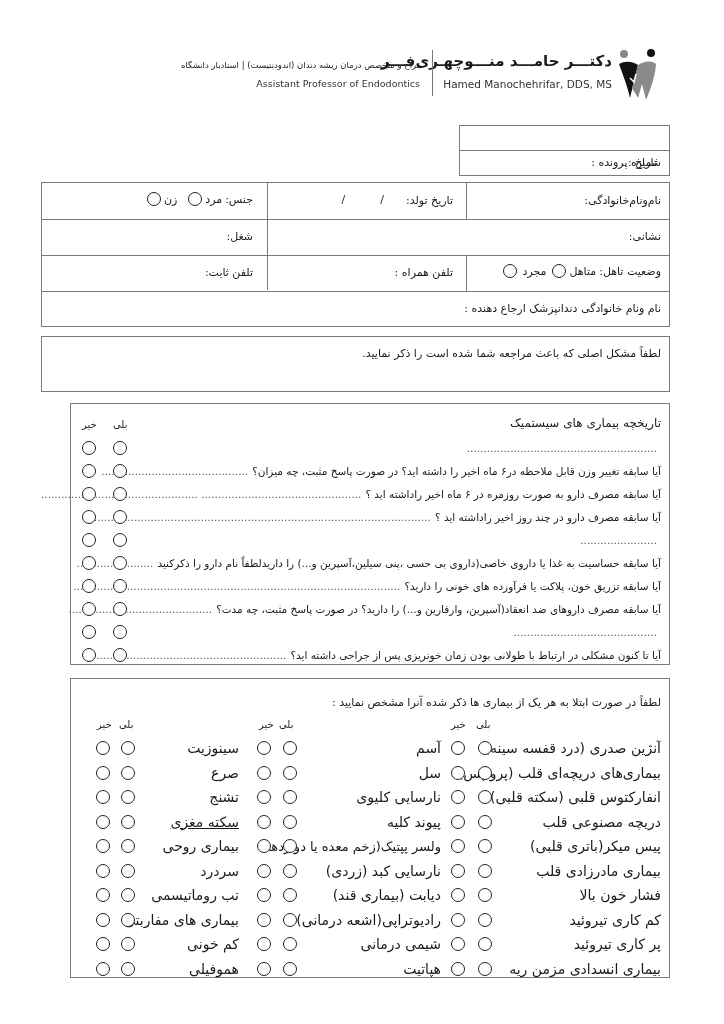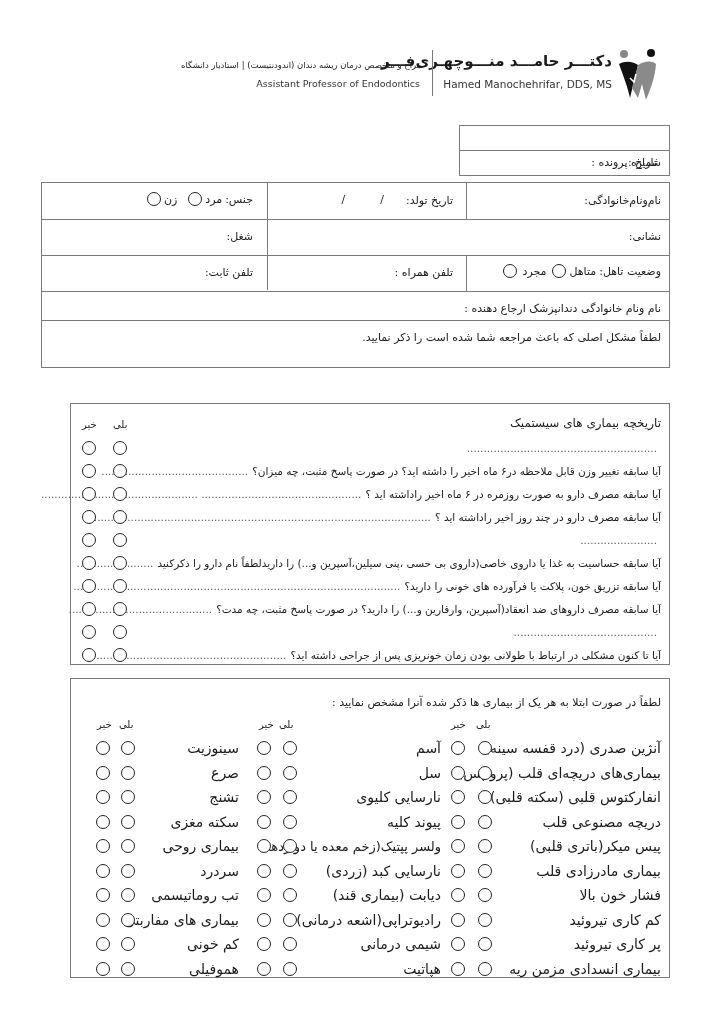--- a/index.html
+++ b/index.html
@@ -73,21 +73,21 @@
     <span class="circle"></span>
     <span style="margin-right:3px;">مجرد</span>
     <span class="circle" style="margin-right:3px;"></span>
   </div>
   <div class="cell-label" style="right:216px;top:83px;">تلفن همراه :</div>
   <div class="cell-label" style="right:416px;top:83px;">تلفن ثابت:</div>
 
   <div class="cell-label" style="right:8px;top:119px;">نام ونام خانوادگی دندانپزشک ارجاع دهنده :</div>
 </div>
 
-<div class="box" style="left:41px;top:320px;width:629px;height:48px;">
+<div class="box" style="left:41px;top:336px;width:629px;height:56px;">
   <div class="cell-label" style="right:8px;top:10px;">لطفاً مشکل اصلی که باعث مراجعه شما  شده است را ذکر نمایید.</div>
 </div>
 
 <div class="box" style="left:70px;top:403px;width:600px;height:262px;">
   <div class="cell-label" style="right:8px;top:12px;font-size:12px;">تاریخچه بیماری های سیستمیک</div>
   <div class="cell-label" style="left:42px;top:15px;font-size:10px;">بلی</div>
   <div class="cell-label" style="left:11px;top:15px;font-size:10px;">خیر</div>
   <div id="sys-questions">
       <div class="q-row" style="top: 34px; right: 8px;">
         <span class="q-dots">.........................................................</span>
@@ -220,21 +220,21 @@
       <div class="cell-label" style="left: 26px; top: 40px; font-size: 10px;">خیر</div>
       <div class="d-item" style="right: 430px; top: 60px;">سینوزیت</div>
       <span class="circle abs" style="left: 50px; top: 62px;"></span>
       <span class="circle abs" style="left: 25px; top: 62px;"></span>
       <div class="d-item" style="right: 430px; top: 84.5px;">صرع</div>
       <span class="circle abs" style="left: 50px; top: 86.5px;"></span>
       <span class="circle abs" style="left: 25px; top: 86.5px;"></span>
       <div class="d-item" style="right: 430px; top: 109px;">تشنج</div>
       <span class="circle abs" style="left: 50px; top: 111px;"></span>
       <span class="circle abs" style="left: 25px; top: 111px;"></span>
-      <div class="d-item" style="right: 430px; top: 133.5px;">سکته مغزی</div>
+      <div class="d-item" style="right: 430px; top: 133.5px; text-decoration: underline;">سکته مغزی</div>
       <span class="circle abs" style="left: 50px; top: 135.5px;"></span>
       <span class="circle abs" style="left: 25px; top: 135.5px;"></span>
       <div class="d-item" style="right: 430px; top: 158px;">بیماری روحی</div>
       <span class="circle abs" style="left: 50px; top: 160px;"></span>
       <span class="circle abs" style="left: 25px; top: 160px;"></span>
       <div class="d-item" style="right: 430px; top: 182.5px;">سردرد</div>
       <span class="circle abs" style="left: 50px; top: 184.5px;"></span>
       <span class="circle abs" style="left: 25px; top: 184.5px;"></span>
       <div class="d-item" style="right: 430px; top: 207px;">تب روماتیسمی</div>
       <span class="circle abs" style="left: 50px; top: 209px;"></span>

